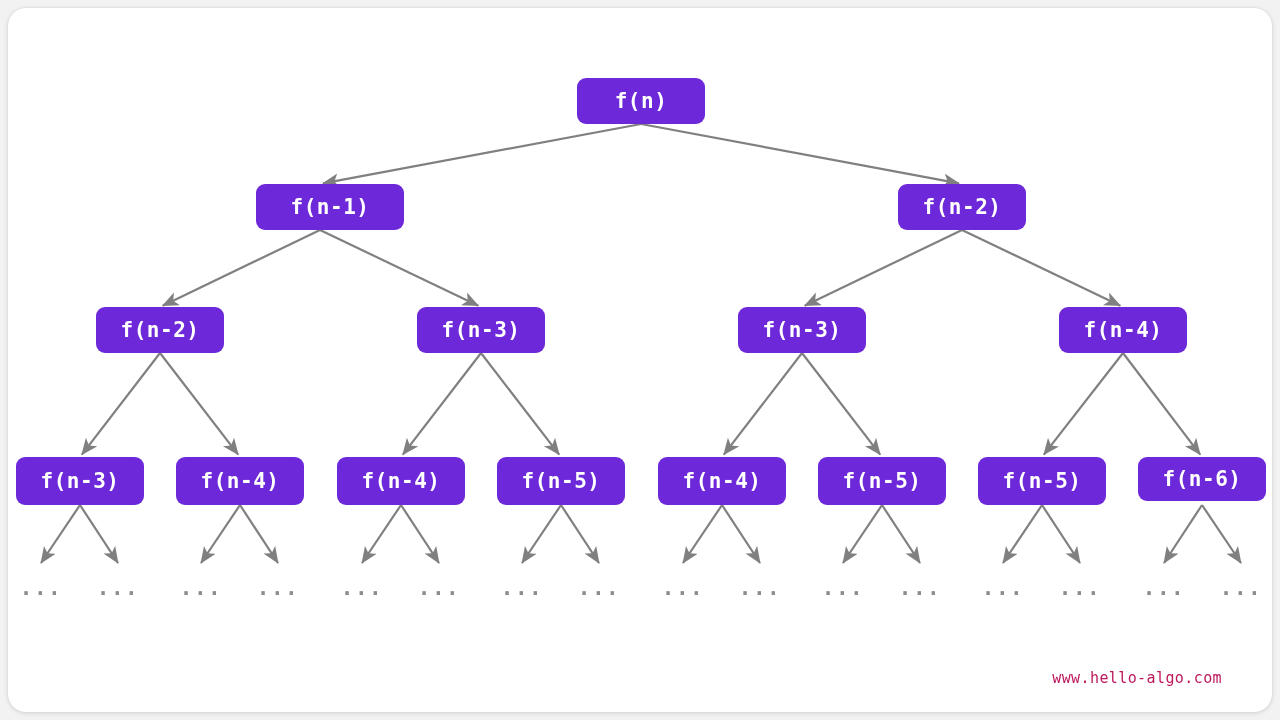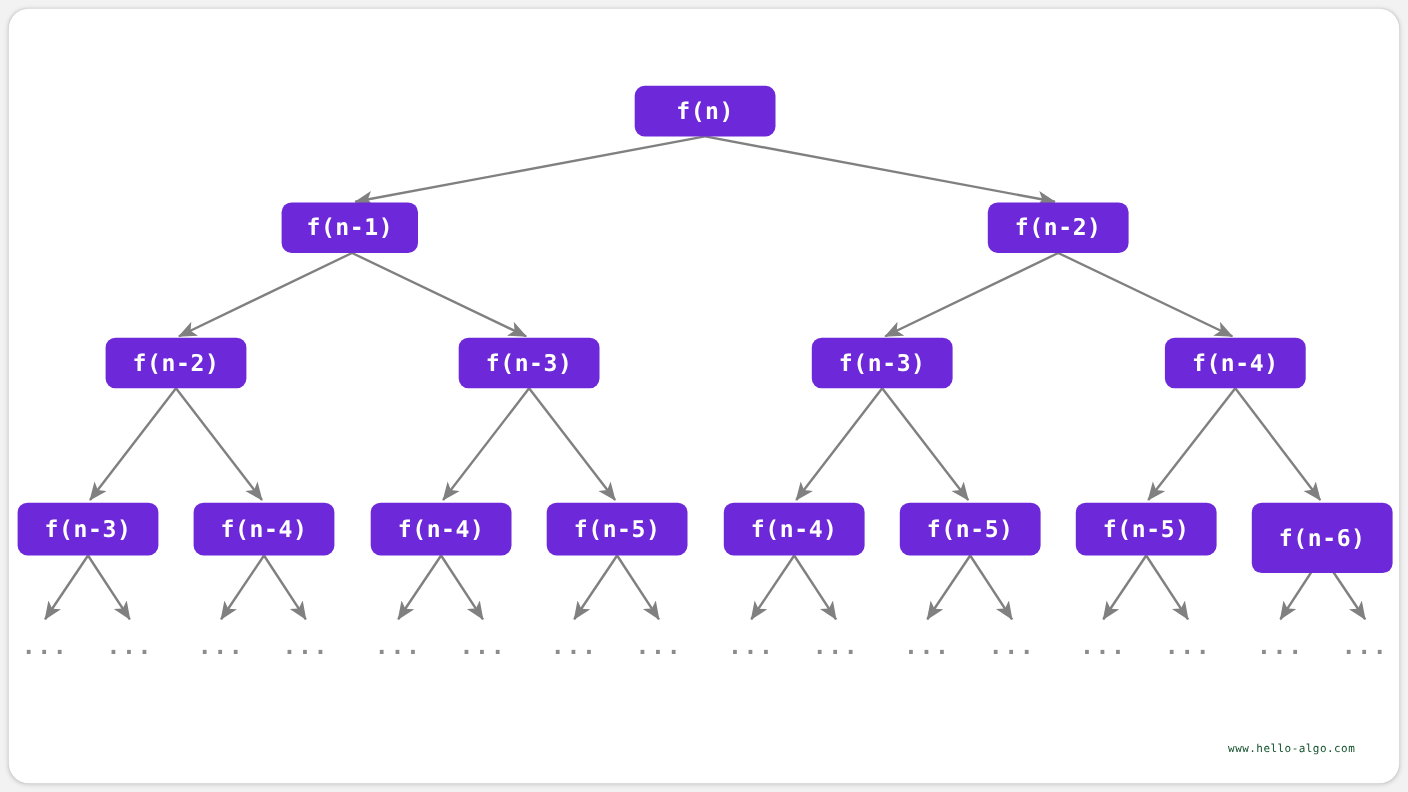--- a/index.html
+++ b/index.html
@@ -60,24 +60,24 @@
     color: #8c8c8c;
     font-size: 21px;
     font-weight: 700;
     letter-spacing: 1.5px;
     line-height: 1;
     transform: translate(-50%, -50%);
     white-space: nowrap;
   }
   #watermark {
     position: absolute;
-    right: 48px;
+    right: 58px;
     bottom: 33px;
-    color: #14532d;
-    font-size: 10px;
+    color: #be185d;
+    font-size: 15px;
     letter-spacing: 0.4px;
     white-space: nowrap;
   }
 </style>
 </head>
 <body>
 
 <div id="figure">
   <div id="card"></div>
 
@@ -118,21 +118,21 @@
         <line x1="1042" y1="505" x2="1080" y2="563" stroke="#808080" stroke-width="2.2" marker-end="url(#arrowhead)"></line>
         <line x1="1202" y1="505" x2="1164" y2="563" stroke="#808080" stroke-width="2.2" marker-end="url(#arrowhead)"></line>
         <line x1="1202" y1="505" x2="1241" y2="563" stroke="#808080" stroke-width="2.2" marker-end="url(#arrowhead)"></line>
       </g>
   </svg>
 
   <div id="nodes">
       <div class="node" style="left: 577px; top: 78px; width: 128px; height: 46px;">
         <span class="node-label">f(n)</span>
       </div>
-      <div class="node" style="left: 256px; top: 184px; width: 124px; height: 46px;">
+      <div class="node" style="left: 256px; top: 184px; width: 148px; height: 46px;">
         <span class="node-label">f(n-1)</span>
       </div>
       <div class="node" style="left: 898px; top: 184px; width: 128px; height: 46px;">
         <span class="node-label">f(n-2)</span>
       </div>
       <div class="node" style="left: 96px; top: 307px; width: 128px; height: 46px;">
         <span class="node-label">f(n-2)</span>
       </div>
       <div class="node" style="left: 417px; top: 307px; width: 128px; height: 46px;">
         <span class="node-label">f(n-3)</span>
@@ -157,21 +157,21 @@
       </div>
       <div class="node" style="left: 658px; top: 457px; width: 128px; height: 48px;">
         <span class="node-label">f(n-4)</span>
       </div>
       <div class="node" style="left: 818px; top: 457px; width: 128px; height: 48px;">
         <span class="node-label">f(n-5)</span>
       </div>
       <div class="node" style="left: 978px; top: 457px; width: 128px; height: 48px;">
         <span class="node-label">f(n-5)</span>
       </div>
-      <div class="node" style="left: 1138px; top: 457px; width: 128px; height: 64px;">
+      <div class="node" style="left: 1138px; top: 457px; width: 128px; height: 44px;">
         <span class="node-label">f(n-6)</span>
       </div>
     </div>
   <div id="ellipses">
       <div class="ellipsis" style="left: 41px; top: 588px;">...</div>
       <div class="ellipsis" style="left: 118px; top: 588px;">...</div>
       <div class="ellipsis" style="left: 201px; top: 588px;">...</div>
       <div class="ellipsis" style="left: 278px; top: 588px;">...</div>
       <div class="ellipsis" style="left: 362px; top: 588px;">...</div>
       <div class="ellipsis" style="left: 439px; top: 588px;">...</div>

